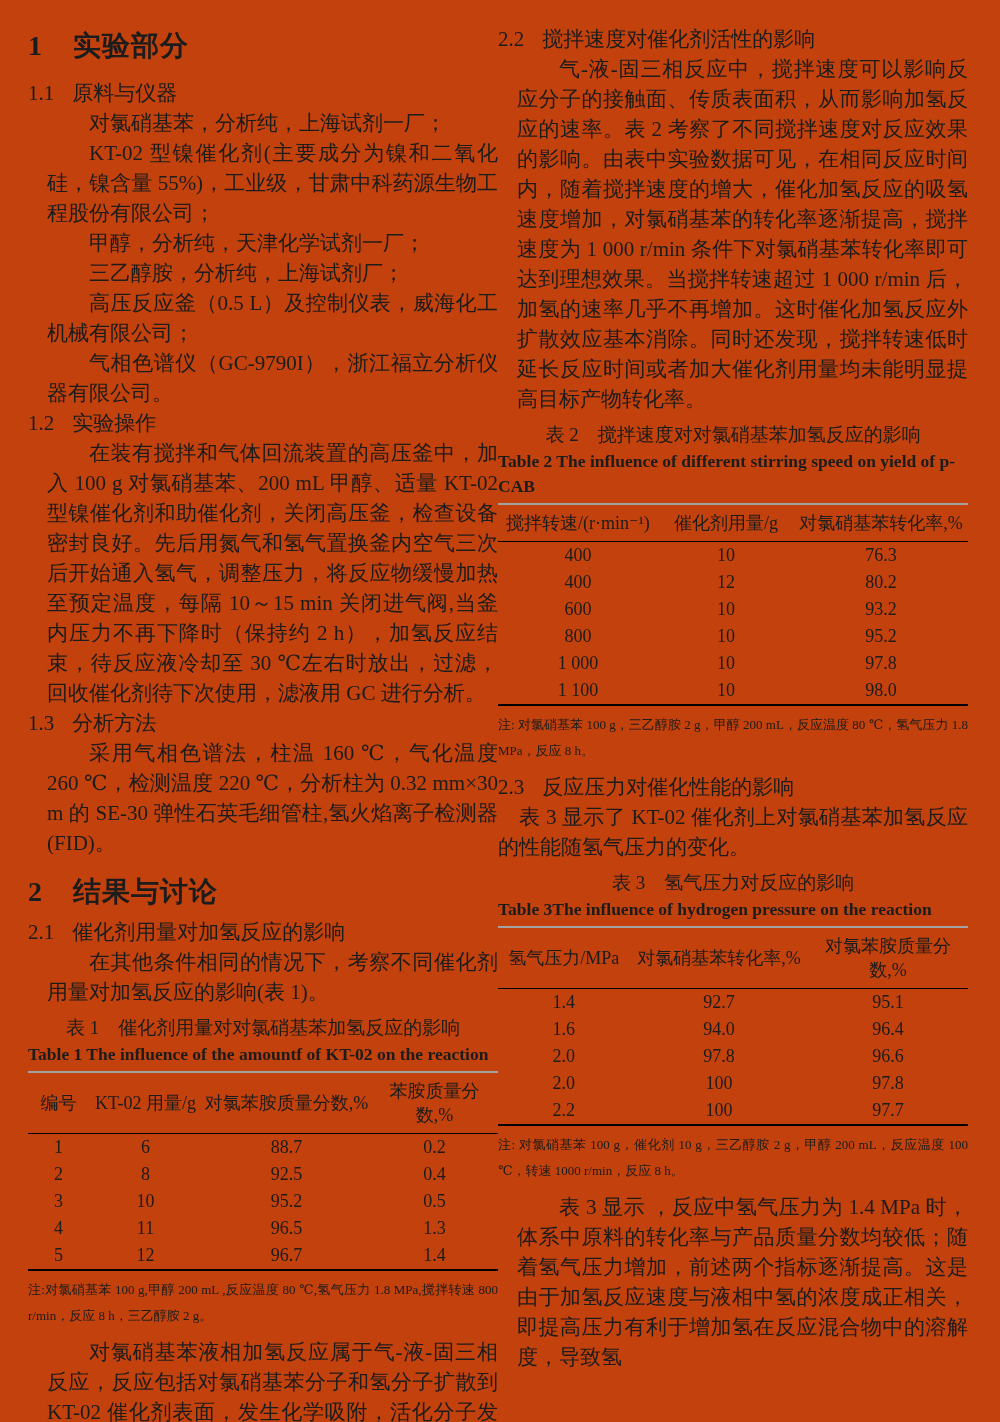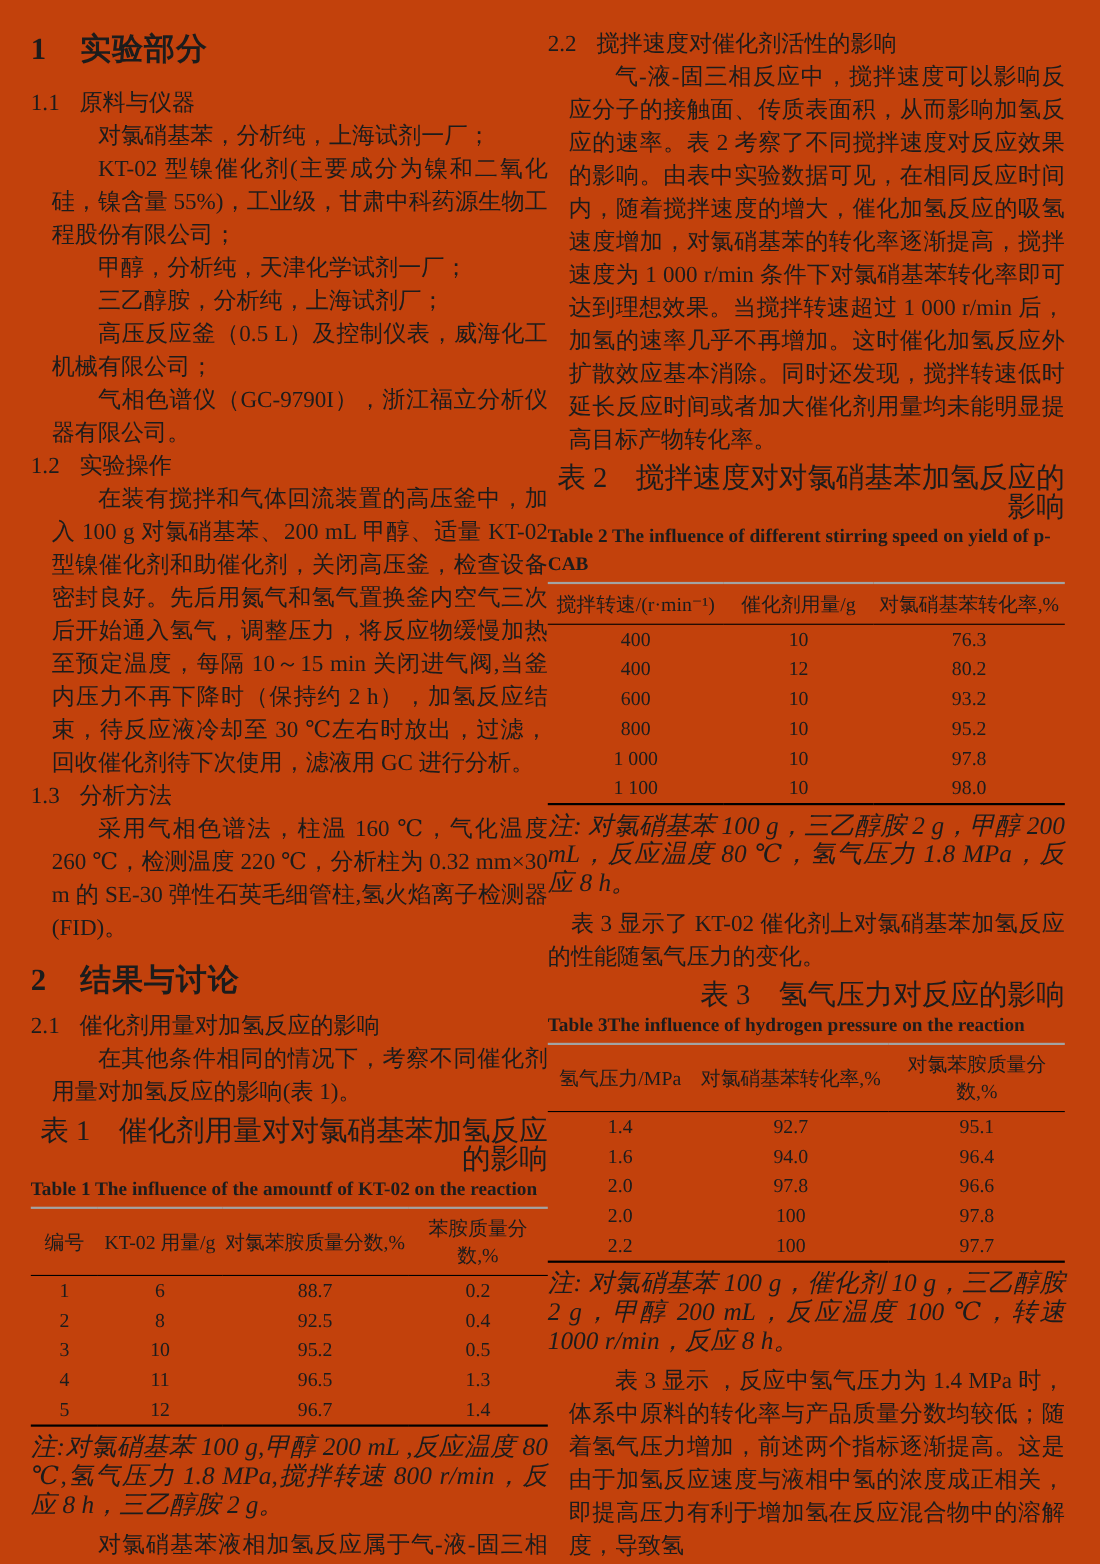--- a/index.html
+++ b/index.html
@@ -11,26 +11,26 @@
     color:#1c1c1c;background:#c2410c;
   }
   .col{flex:1 1 0;min-width:0;}
   .h1{font-size:28px;line-height:36px;margin:4px 0 14px 0;font-weight:600;letter-spacing:1px;}
   .h1 .num{margin-right:30px;}
   .h1.second{margin-top:16px;margin-bottom:7px;}
   .h3{font-size:21px;line-height:30px;margin:0;}
   .h3 .num{margin-right:18px;}
   p.body{font-size:21px;line-height:30px;margin:0;text-align:justify;text-justify:inter-ideograph;}
   p.indent{text-indent:2em;margin-left:19px;}
-  .cap-zh{font-size:26px;line-height:26px;text-align:right;margin:8px 0 0 0;}
+  .cap-zh{font-size:19px;line-height:26px;text-align:center;margin:8px 0 0 0;}
   .cap-en{font-size:17.5px;line-height:25px;font-weight:bold;margin:1px 0 4px 0;}
   table.booktab{width:100%;border-collapse:collapse;border-top:2px solid #a3a3a3;border-bottom:2px solid #000;}
   table.booktab th{font-weight:normal;font-size:18px;padding:6px 2px;border-bottom:1px solid #000;text-align:center;}
   table.booktab td{font-size:18px;padding:3px 2px;text-align:center;}
-  .note{font-size:23px;line-height:26px;margin:6px 0 8px 0;text-align:justify;font-style:italic;}
+  .note{font-size:13px;line-height:26px;margin:6px 0 8px 0;text-align:justify;}
 </style>
 </head>
 <body>
 
 <div class="page">
 
   <div class="col">
     <div class="h1">
       <span class="num">1</span><span>实验部分</span>
     </div>
@@ -162,20 +162,23 @@
           <tr>
             <td>1 100</td>
             <td>10</td>
             <td>98.0</td>
           </tr>
         </tbody>
       </table>
       <div class="note">注: 对氯硝基苯 100 g，三乙醇胺 2 g，甲醇 200 mL，反应温度 80 ℃，氢气压力 1.8 MPa，反应 8 h。</div>
     </div>
 
+    <div class="h3">
+      <span class="num">2.3</span><span>反应压力对催化性能的影响</span>
+    </div>
     <p class="body" style="text-indent:1em;">表 3 显示了 KT-02 催化剂上对氯硝基苯加氢反应的性能随氢气压力的变化。</p>
 
     <div>
       <div class="cap-zh">表 3　氢气压力对反应的影响</div>
       <div class="cap-en">Table 3The influence of hydrogen pressure on the reaction</div>
       <table class="booktab">
         <thead>
           <tr>
             <th style="width:28%">氢气压力/MPa</th>
             <th style="width:38%">对氯硝基苯转化率,%</th>

